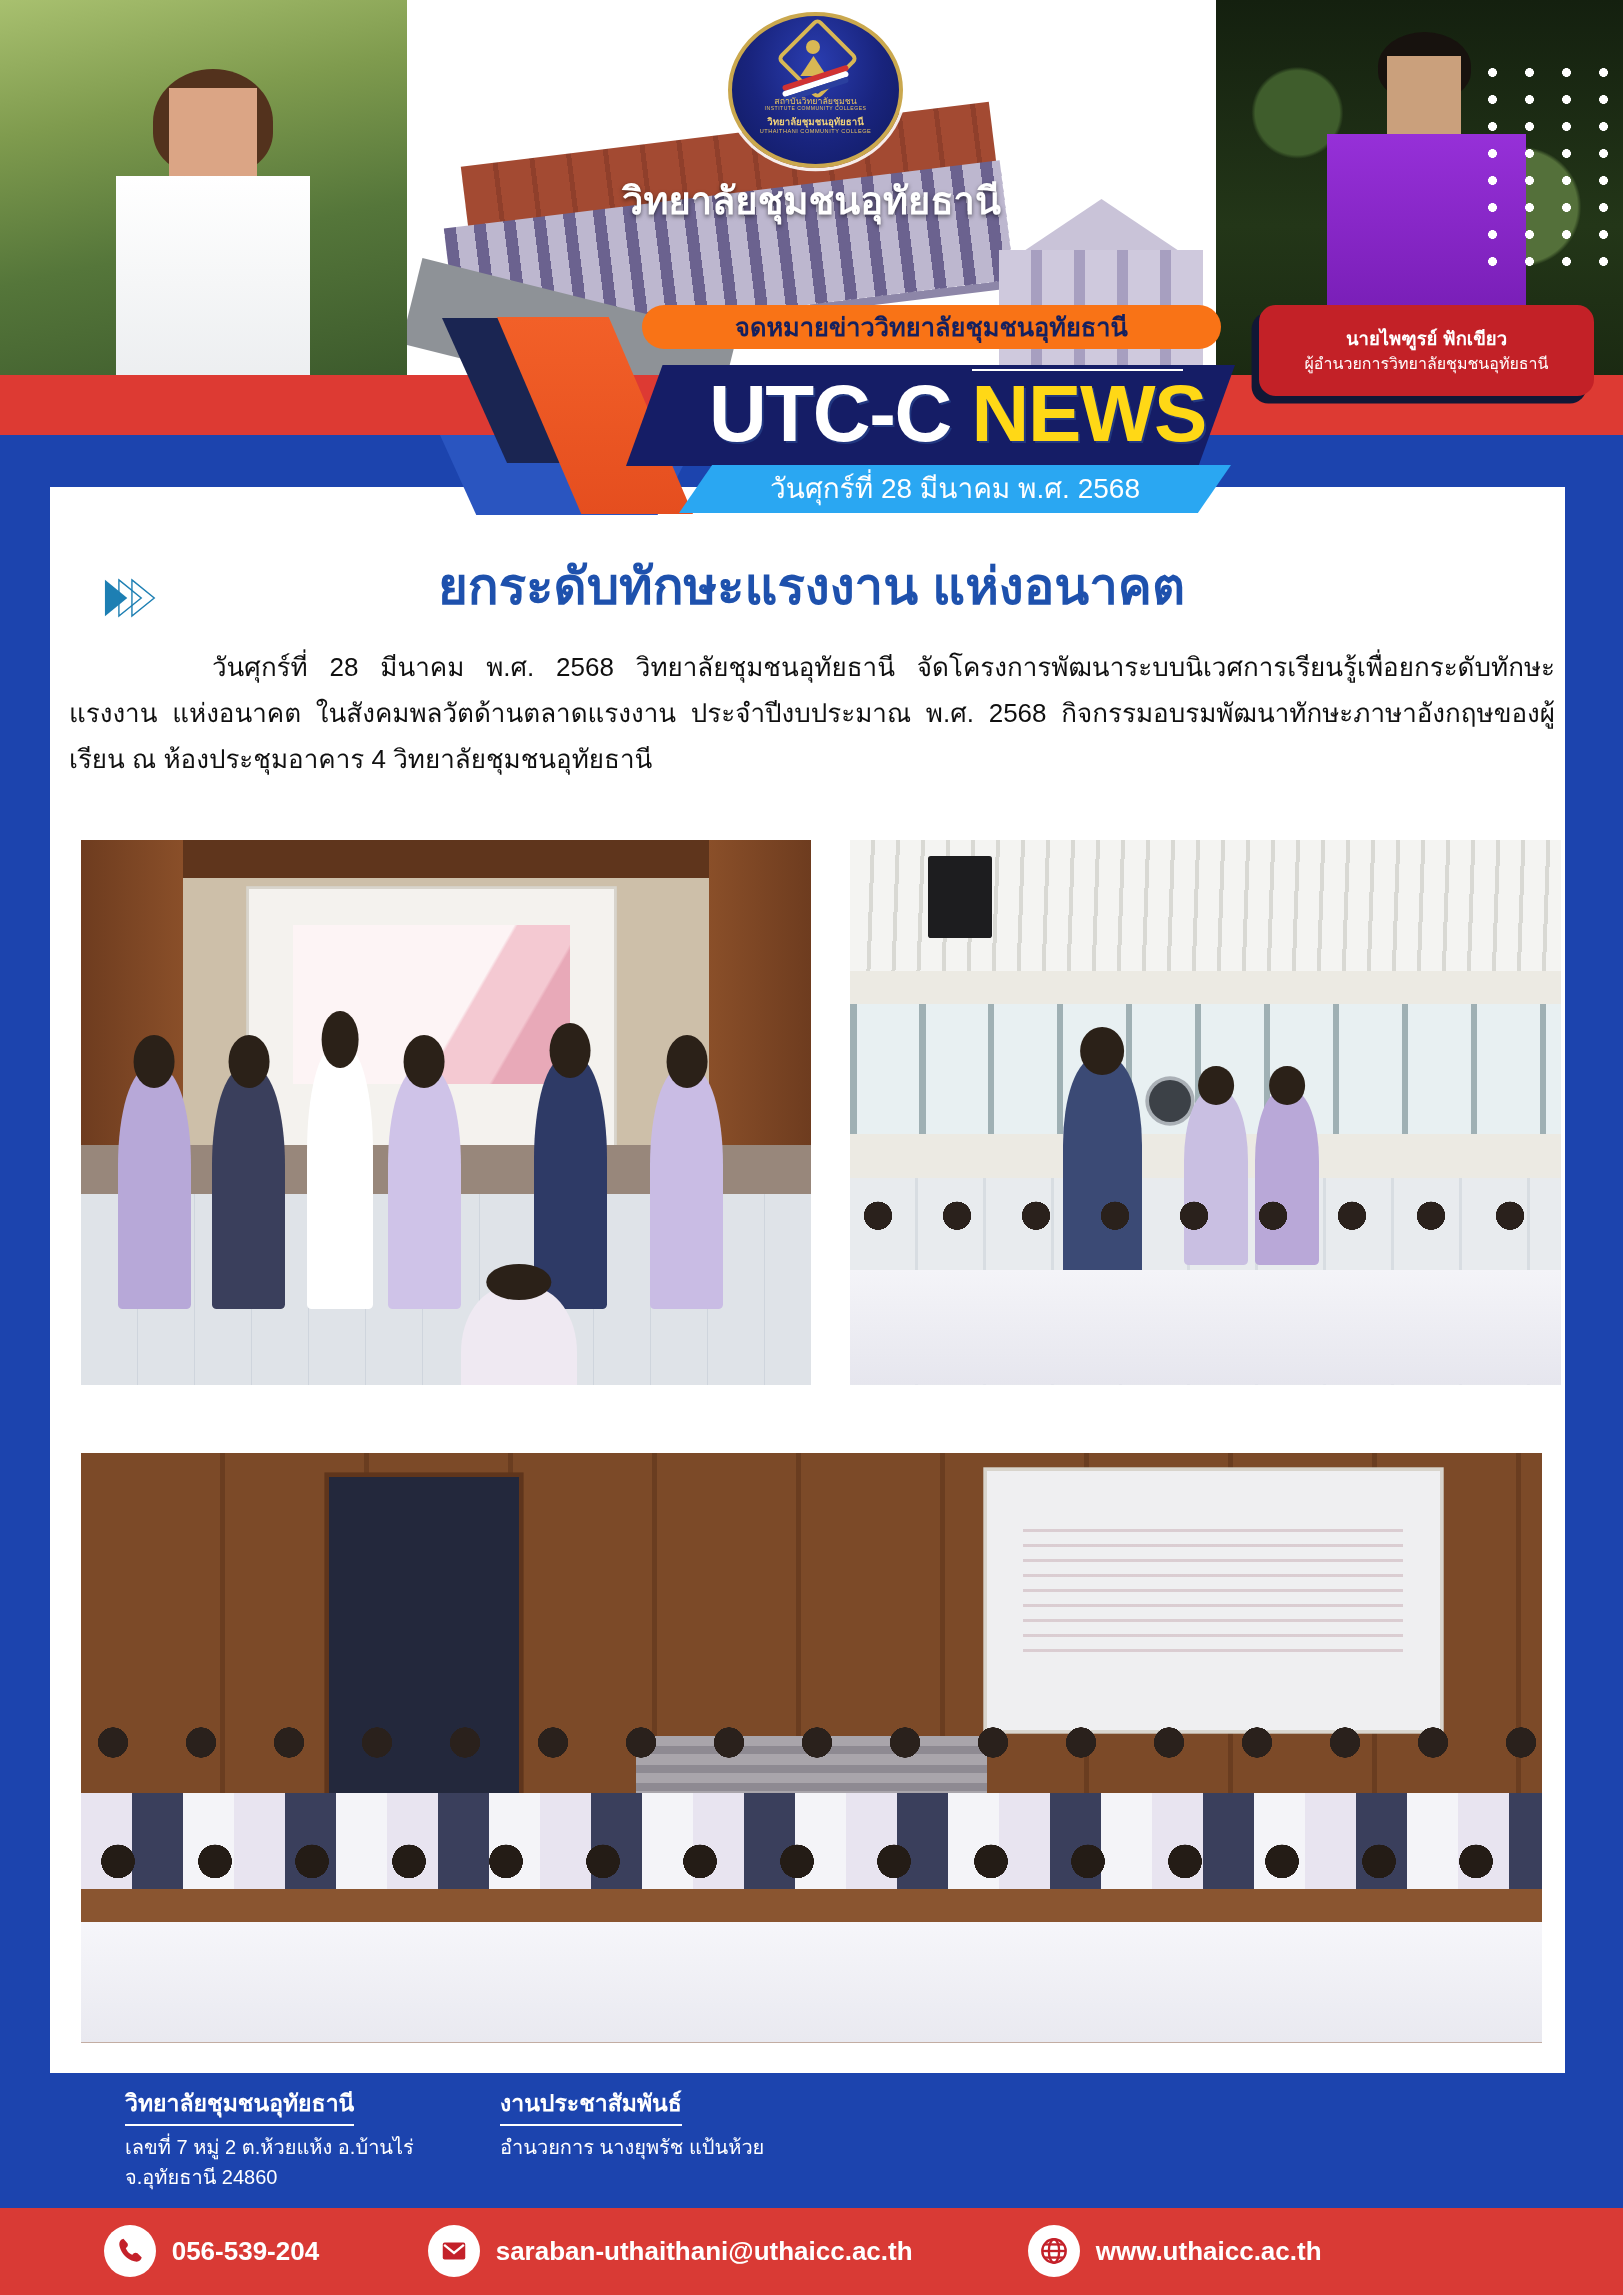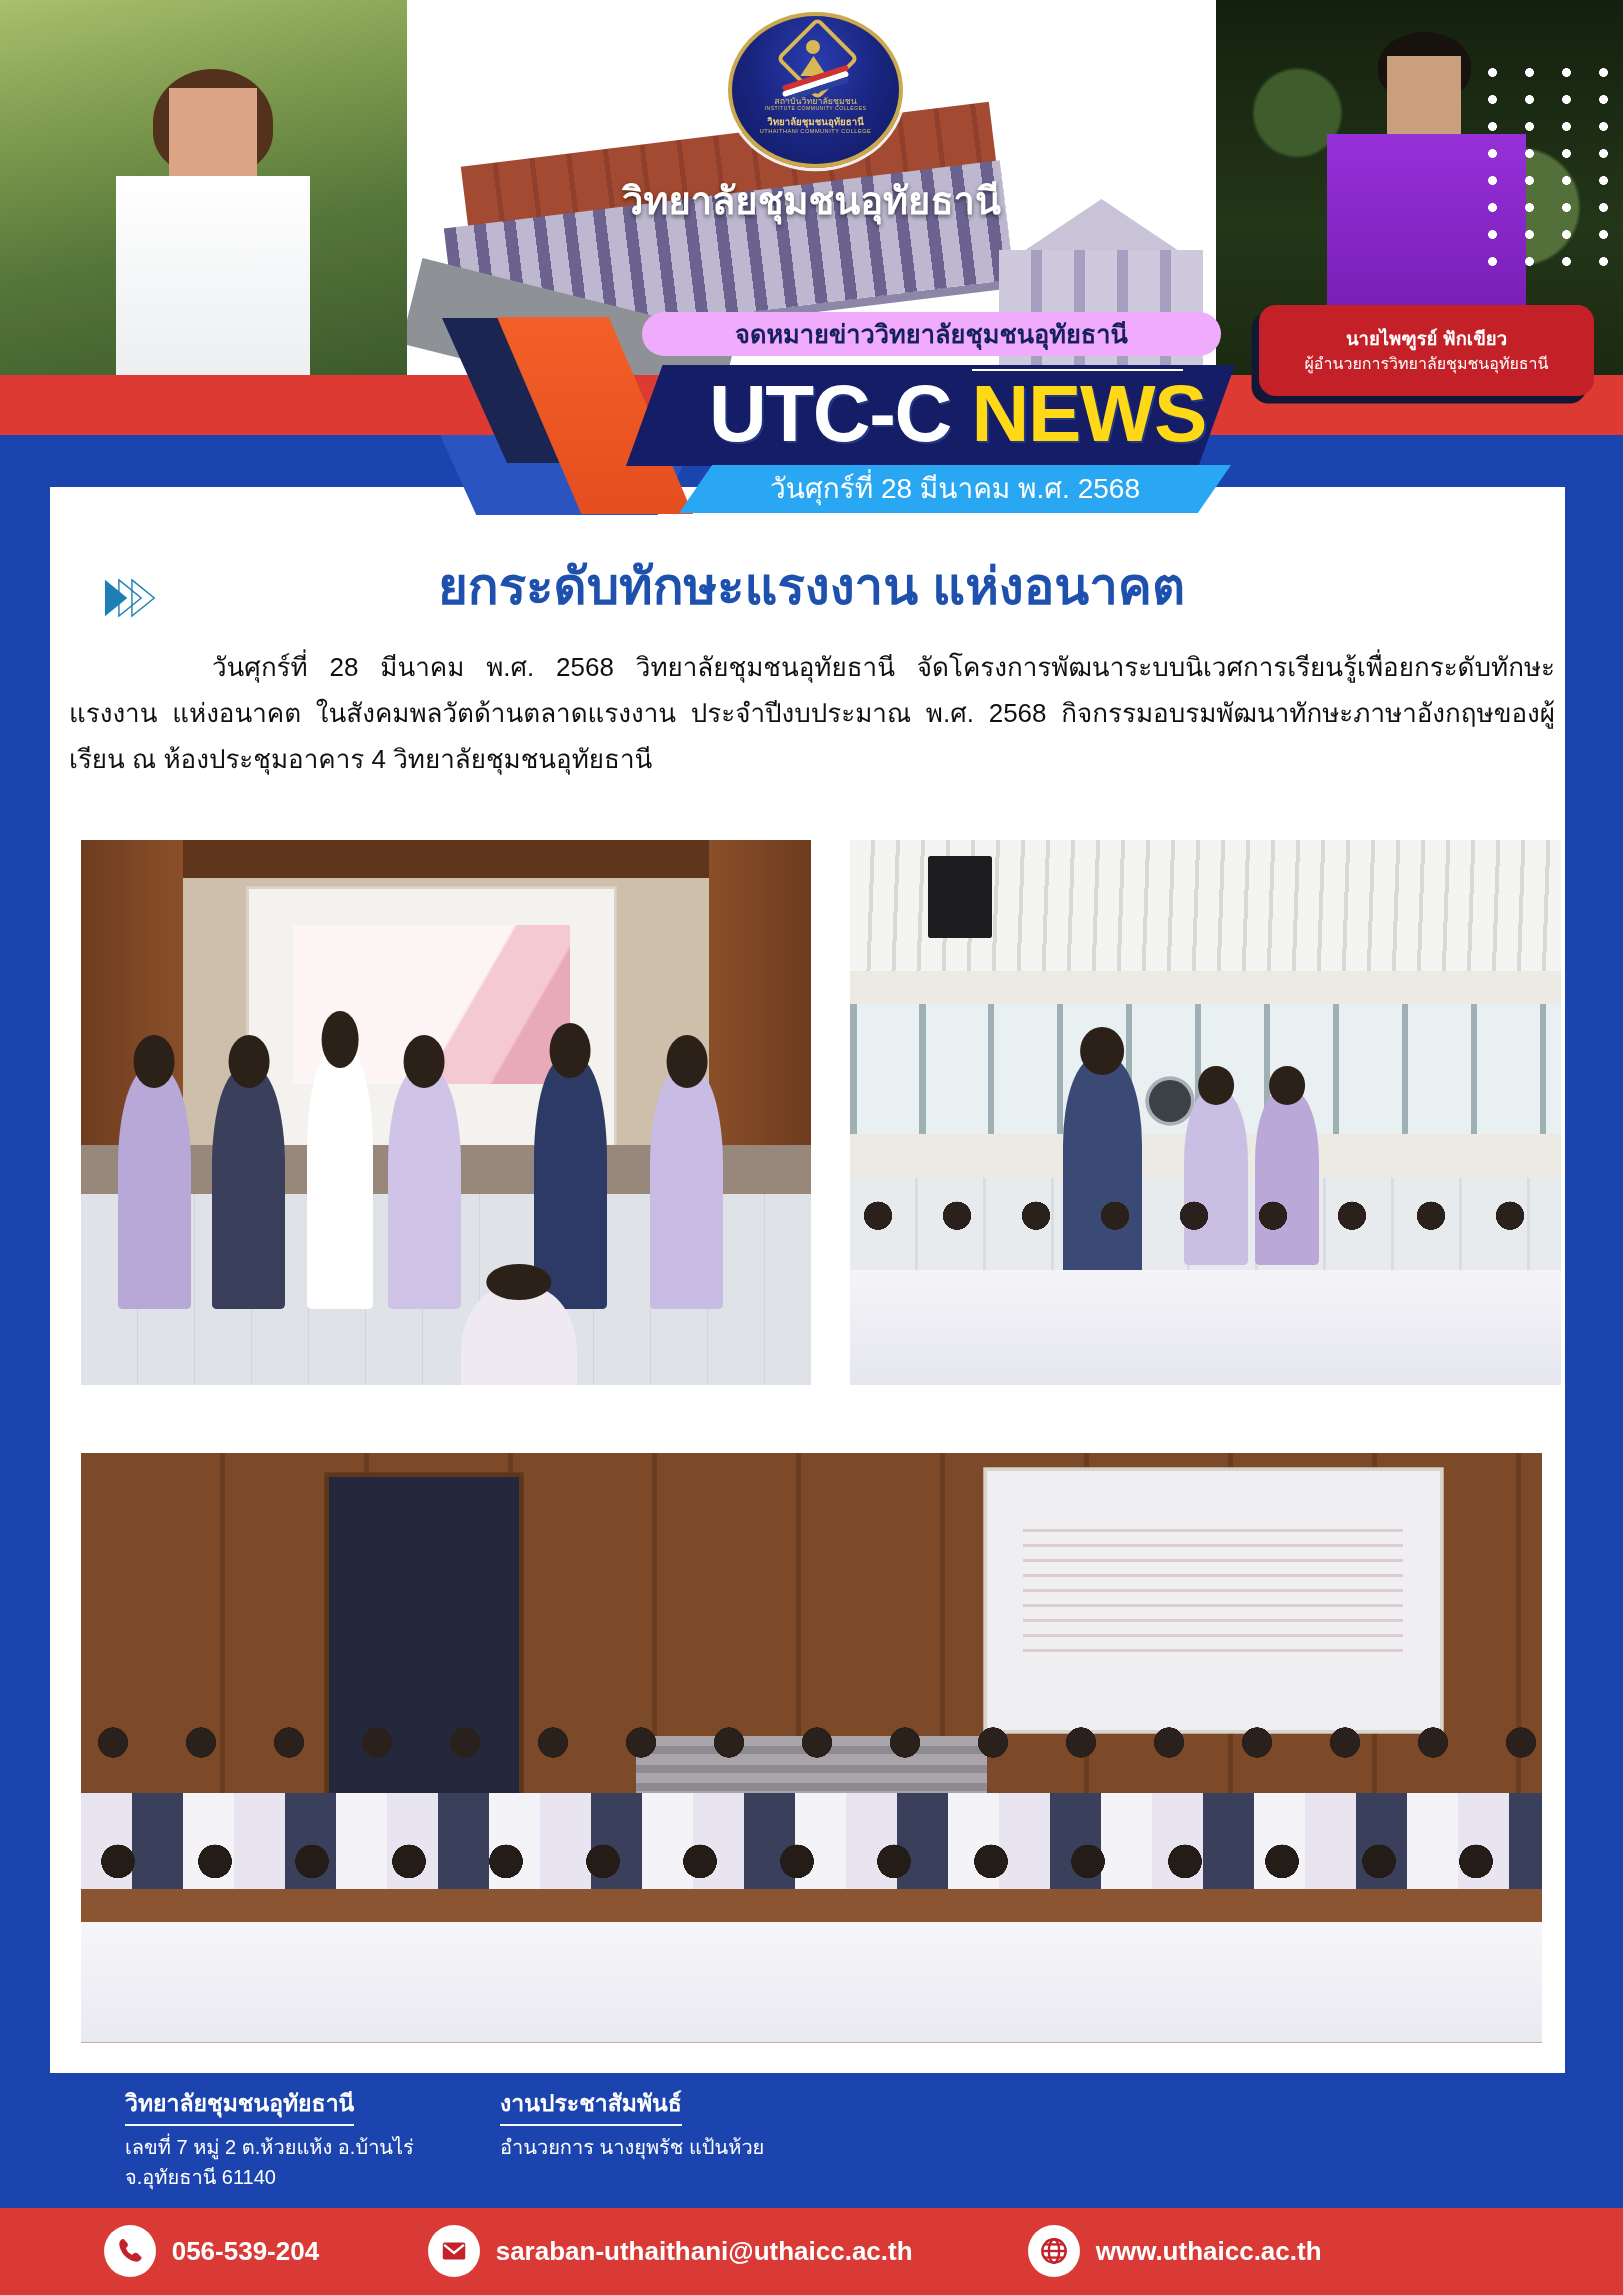--- a/index.html
+++ b/index.html
@@ -64,21 +64,21 @@
   .plate-name{font-size:18.5px;font-weight:bold;line-height:27px;}
   .plate-title{font-size:16px;line-height:24px;}
 
   
   .banner-wing{left:440px;top:435px;width:259px;height:80px;background:#2a55c0;z-index:28;
     clip-path:polygon(0 0,100% 0,84% 100%,14% 100%);}
   .stripe-navy{left:442px;top:318px;width:125px;height:145px;background:#1a2552;z-index:29;
     clip-path:polygon(0 0,48% 0,100% 100%,52% 100%);}
   .stripe-orange{left:497px;top:317px;width:196px;height:197px;background:linear-gradient(180deg,#f26028,#e54e1f);z-index:31;
     clip-path:polygon(0 0,57% 0,100% 100%,43% 100%);}
-  .banner-pill{left:642px;top:312px;width:579px;height:44px;background:#f0abfc;border-radius:22px;z-index:33;
+  .banner-pill{left:642px;top:305px;width:579px;height:44px;background:#f97316;border-radius:22px;z-index:33;
     text-align:center;line-height:44px;font-size:25.4px;font-weight:bold;color:#15205e;}
   .navy-block{left:626px;top:365px;width:609px;height:101px;background:#151d66;z-index:32;
     clip-path:polygon(6% 0,100% 0,94% 100%,0 100%);}
   .news-rule{left:972px;top:369px;width:211px;height:2.3px;background:#ffffff;z-index:34;}
   .brand-line{left:628px;top:370px;width:578px;text-align:right;z-index:34;
     font-size:80px;font-weight:900;letter-spacing:-1.4px;line-height:88px;white-space:nowrap;}
   .brand-main{color:#ffffff;text-shadow:1.9px 1.9px 0 rgba(60,110,180,.35);}
   .brand-accent{color:#ffd816;text-shadow:1.9px 1.9px 0 rgba(60,110,180,.35);}
   .date-band{left:679px;top:465px;width:552px;height:48px;background:#2aa7f2;z-index:33;
     clip-path:polygon(6% 0,100% 0,94% 100%,0 100%);
@@ -246,21 +246,21 @@
       background-size:88px 100%,100% 58%;background-position:0 0,0 100%;background-repeat:repeat-x,repeat-x;"></div>
     <div class="crowd" style="left:0;top:66%;width:100%;height:34%;
       background-image:radial-gradient(circle at 37px 19.4px,#241c16 16.7px,transparent 17px),linear-gradient(#f6f6fa,#e9e9f0);
       background-size:97px 100%,100% 60%;background-position:0 0,0 100%;background-repeat:repeat-x,no-repeat;"></div>
   </div>
 
   <div class="footer-band abs"></div>
   <div class="fcol fcol-college">
     <div class="f-title">วิทยาลัยชุมชนอุทัยธานี</div><br>
     <div class="f-line">เลขที่ 7 หมู่ 2 ต.ห้วยแห้ง อ.บ้านไร่</div>
-    <div class="f-line">จ.อุทัยธานี 61140</div>
+    <div class="f-line">จ.อุทัยธานี 24860</div>
   </div>
   <div class="fcol fcol-pr">
     <div class="f-title">งานประชาสัมพันธ์</div><br>
     <div class="f-line">อำนวยการ นางยุพรัช แป้นห้วย</div>
   </div>
 
   <div class="contact-bar abs"></div>
   <div class="contact-item ci-phone">
     <div class="icon-circle">
       <svg width="30" height="30" viewBox="0 0 64 64">

